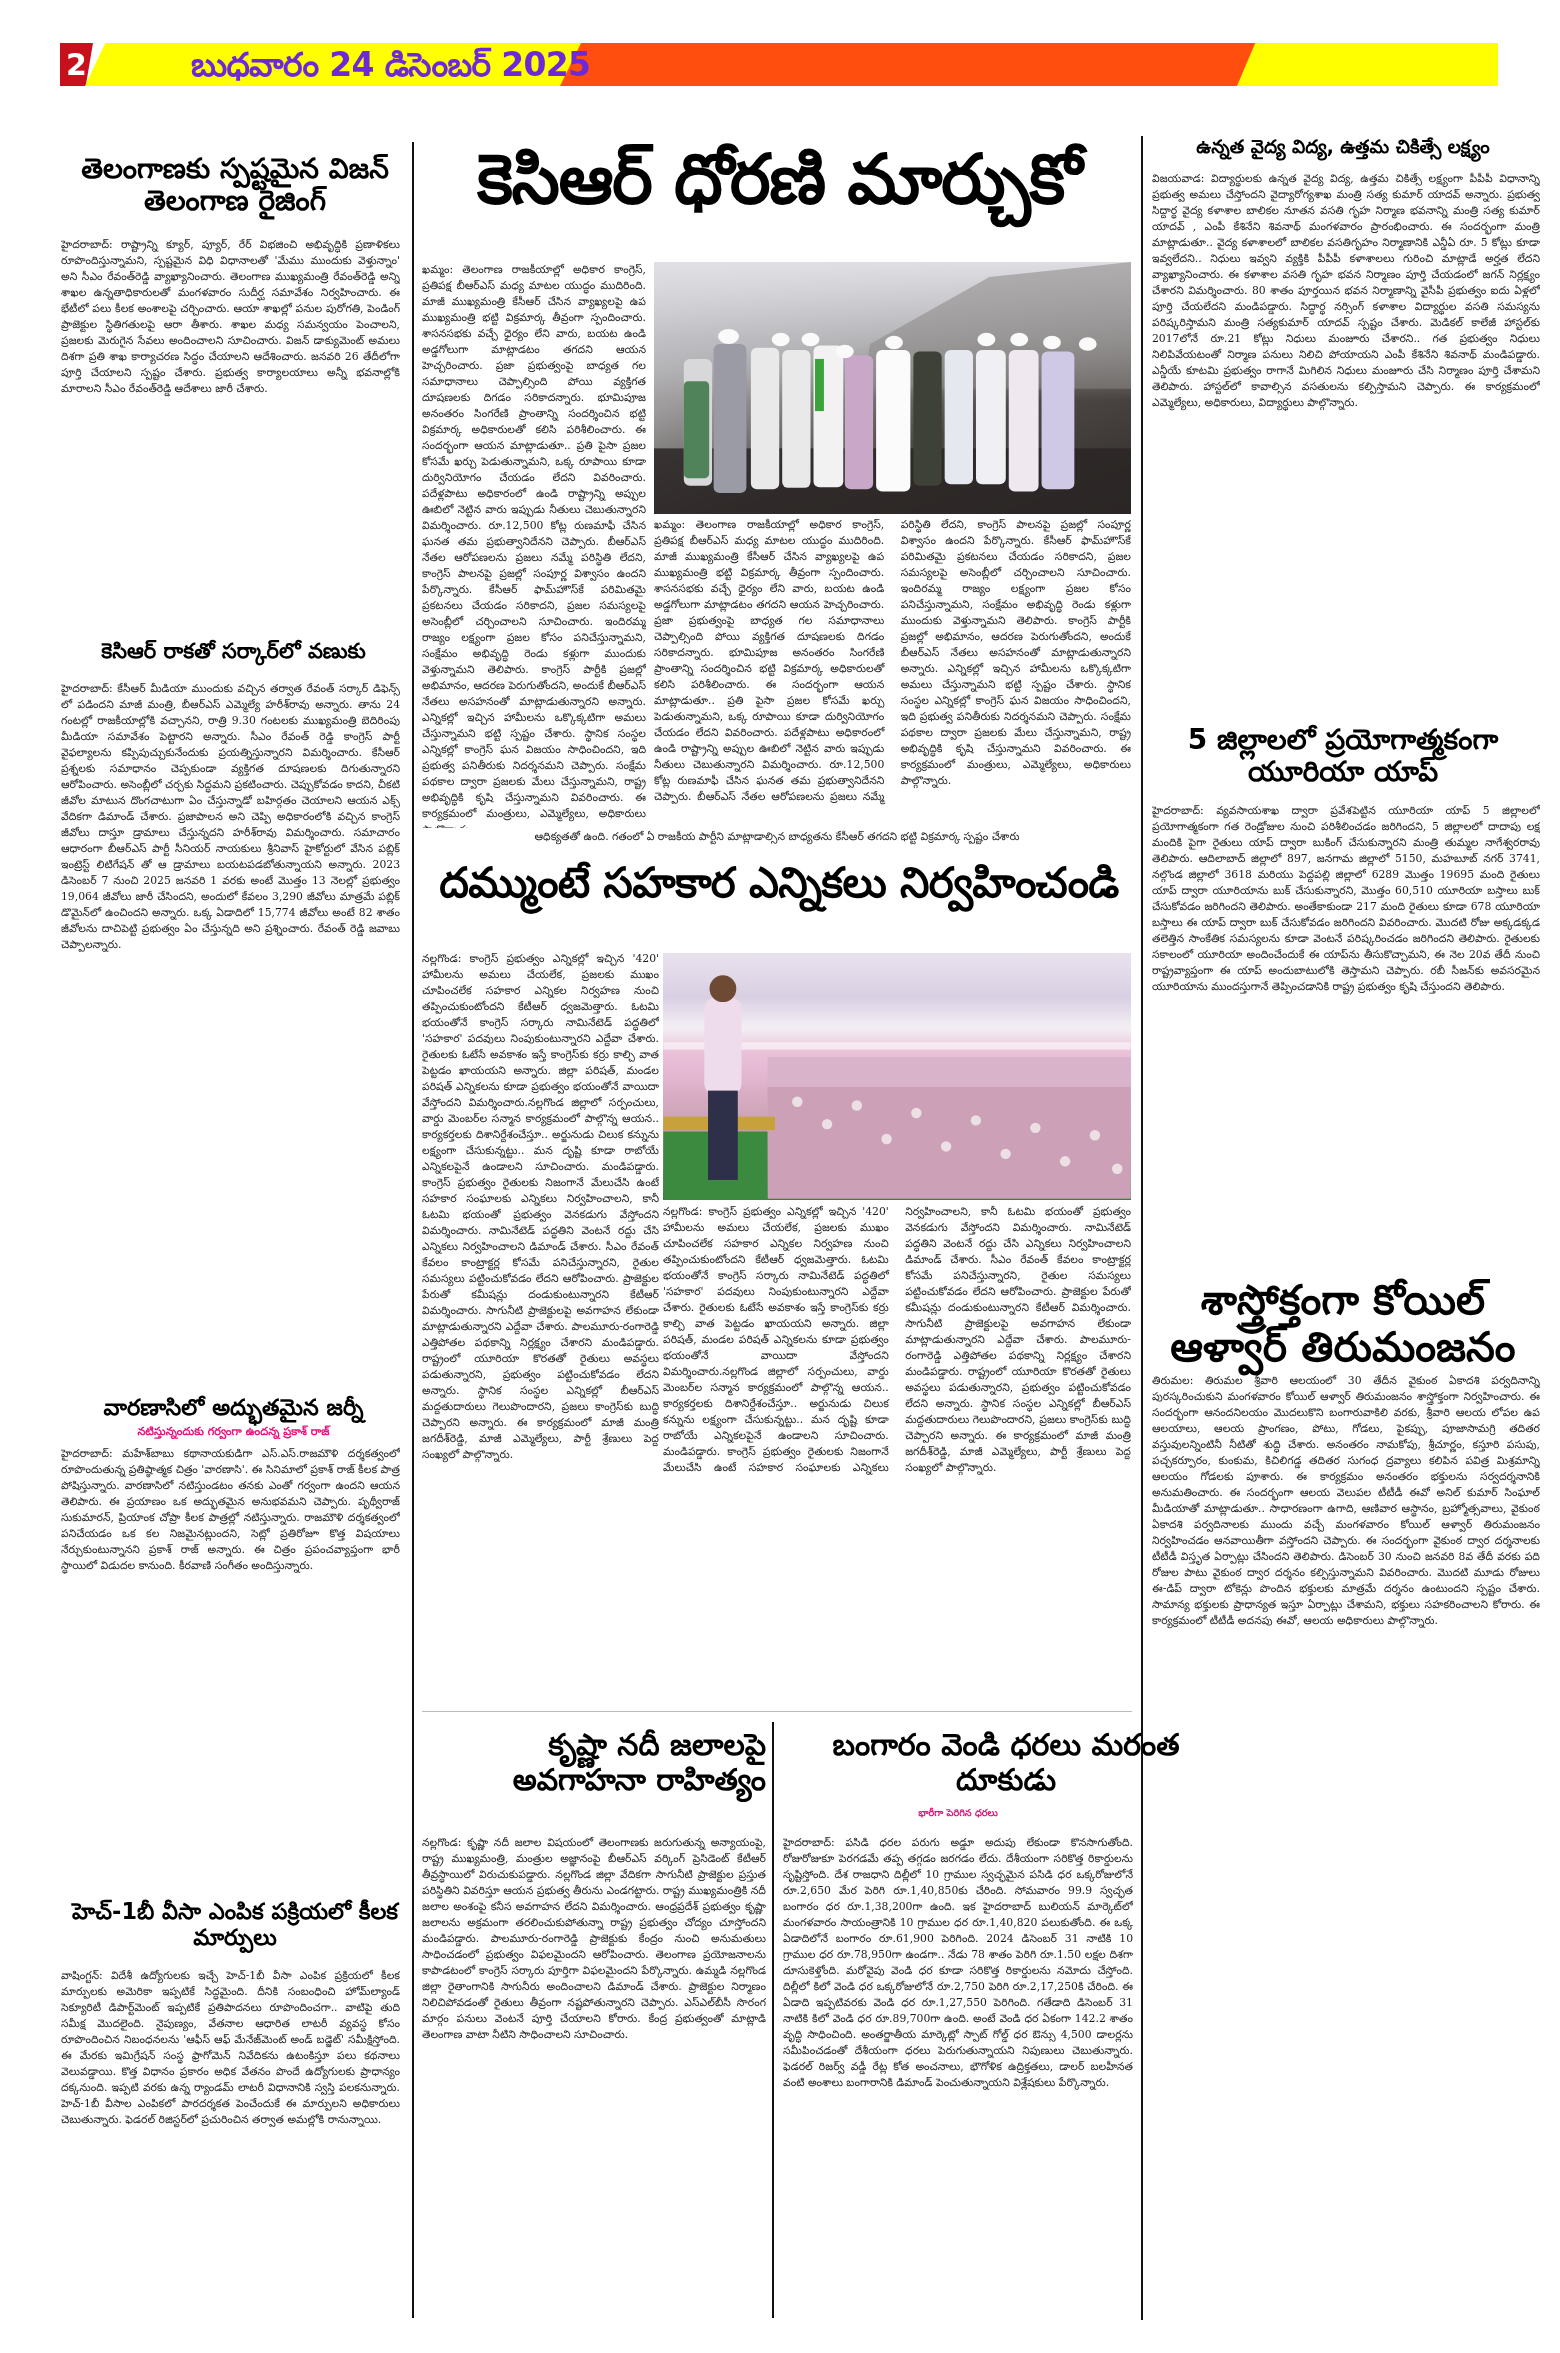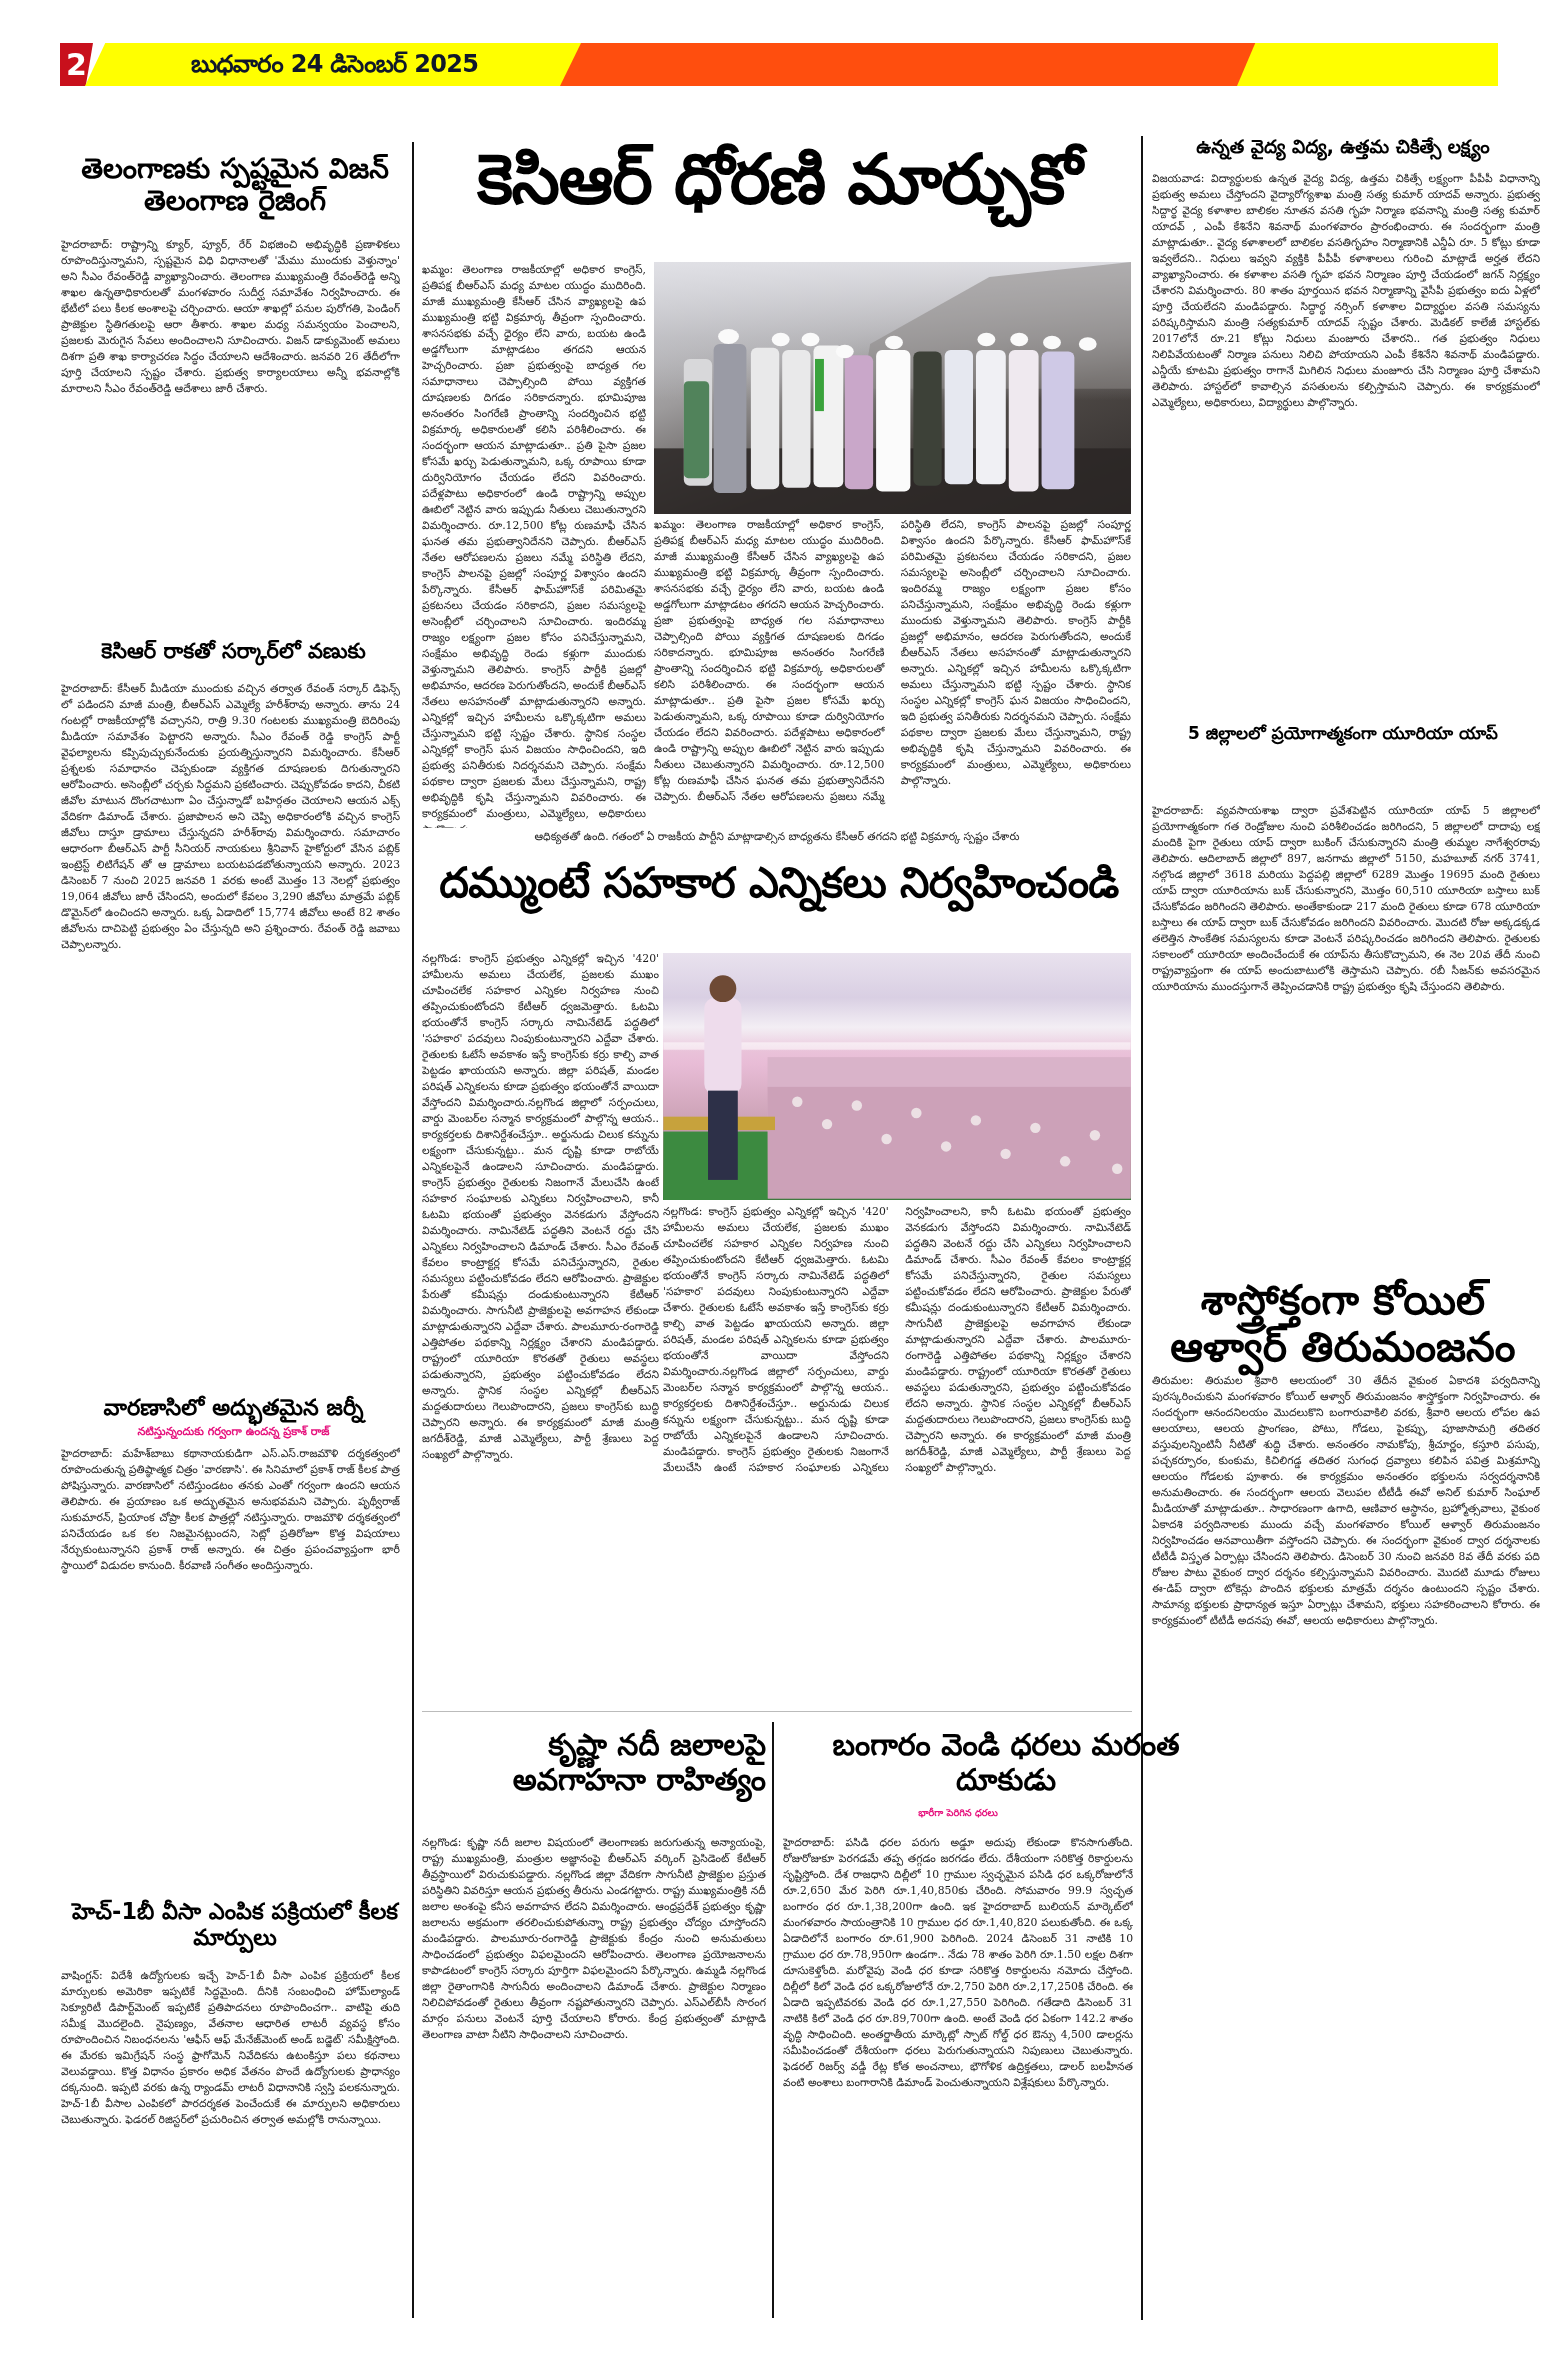--- a/index.html
+++ b/index.html
@@ -3,21 +3,21 @@
 <meta charset="utf-8">
 <style>
   html, body { margin:0; padding:0; background:#ffffff; }
   body { width:1561px; height:2354px; position:relative; overflow:hidden; font-family:"DejaVu Sans", sans-serif; color:#111; }
   
   .band { position:absolute; top:43px; height:43px; }
   .band-num { left:60px; width:33px; background:#c8101c; color:#fff; font-weight:bold; font-size:30px; line-height:43px; text-align:center; clip-path:polygon(0 0,100% 0,78% 100%,0 100%); }
   .band-yellow1 { left:85px; width:507px; background:#ffff00; clip-path:polygon(4% 0,100% 0,97% 100%,0 100%); }
   .band-orange { left:560px; width:701px; background:#ff4e0e; clip-path:polygon(3% 0,100% 0,97% 100%,0 100%); }
   .band-yellow2 { left:1237px; width:261px; background:#ffff00; clip-path:polygon(7% 0,100% 0,100% 100%,0 100%); }
-  .band-date { position:absolute; left:191px; top:43px; height:43px; line-height:43px; font-weight:bold; font-size:24px; color:#0f172a; letter-spacing:-0.7px; }
+  .band-date { position:absolute; left:191px; top:43px; height:43px; line-height:43px; font-weight:bold; font-size:33px; color:#6d28d9; letter-spacing:-0.7px; }
   
   .vrule { position:absolute; width:2.2px; background:#111; }
   .hrule { position:absolute; height:1.5px; background:#111; }
   
   .hl { position:absolute; font-weight:bold; text-align:center; color:#000; line-height:1.15; }
   .sub { position:absolute; text-align:center; color:#e6127d; font-weight:bold; }
   
   .txt { position:absolute; font-family:"DejaVu Serif", serif; font-size:10.8px; line-height:16px; text-align:justify; color:#1a1a1a; overflow:hidden; }
   .photo { position:absolute; overflow:hidden; }
   .photo1 { background:
@@ -145,19 +145,19 @@
 
   <div class="hl" style="left:783px; top:1728px; width:350px; font-size:30px;margin-left:48px;">బంగారం వెండి ధరలు మరంత దూకుడు</div>
   <div class="sub" style="left:783px; top:1807px; width:350px; font-size:9.7px;">భారీగా పెరిగిన ధరలు</div>
   <div class="txt" style="left:783px; top:1835px; width:350px; height:484px;">హైదరాబాద్: పసిడి ధరల పరుగు అడ్డూ అదుపు లేకుండా కొనసాగుతోంది. రోజురోజుకూ పెరగడమే తప్ప తగ్గడం జరగడం లేదు. దేశీయంగా సరికొత్త రికార్డులను సృష్టిస్తోంది. దేశ రాజధాని దిల్లీలో 10 గ్రాముల స్వచ్ఛమైన పసిడి ధర ఒక్కరోజులోనే రూ.2,650 మేర పెరిగి రూ.1,40,850కు చేరింది. సోమవారం 99.9 స్వచ్ఛత బంగారం ధర రూ.1,38,200గా ఉంది. ఇక హైదరాబాద్ బులియన్ మార్కెట్‌లో మంగళవారం సాయంత్రానికి 10 గ్రాముల ధర రూ.1,40,820 పలుకుతోంది. ఈ ఒక్క ఏడాదిలోనే బంగారం రూ.61,900 పెరిగింది. 2024 డిసెంబర్ 31 నాటికి 10 గ్రాముల ధర రూ.78,950గా ఉండగా.. నేడు 78 శాతం పెరిగి రూ.1.50 లక్షల దిశగా దూసుకెళ్తోంది. మరోవైపు వెండి ధర కూడా సరికొత్త రికార్డులను నమోదు చేస్తోంది. దిల్లీలో కిలో వెండి ధర ఒక్కరోజులోనే రూ.2,750 పెరిగి రూ.2,17,250కి చేరింది. ఈ ఏడాది ఇప్పటివరకు వెండి ధర రూ.1,27,550 పెరిగింది. గతేడాది డిసెంబర్ 31 నాటికి కిలో వెండి ధర రూ.89,700గా ఉంది. అంటే వెండి ధర ఏకంగా 142.2 శాతం వృద్ధి సాధించింది. అంతర్జాతీయ మార్కెట్లో స్పాట్ గోల్డ్ ధర ఔన్సు 4,500 డాలర్లను సమీపించడంతో దేశీయంగా ధరలు పెరుగుతున్నాయని నిపుణులు చెబుతున్నారు. ఫెడరల్ రిజర్వ్ వడ్డీ రేట్ల కోత అంచనాలు, భౌగోళిక ఉద్రిక్తతలు, డాలర్ బలహీనత వంటి అంశాలు బంగారానికి డిమాండ్ పెంచుతున్నాయని విశ్లేషకులు పేర్కొన్నారు.</div>
 </section>
 
 <section>
   <div class="hl" style="left:1149px; top:136px; width:388px; font-size:18.6px;">ఉన్నత వైద్య విద్య, ఉత్తమ చికిత్సే లక్ష్యం</div>
   <div class="txt" style="left:1152px; top:171px; width:388px; height:544px;">విజయవాడ: విద్యార్థులకు ఉన్నత వైద్య విద్య, ఉత్తమ చికిత్సే లక్ష్యంగా పీపీపీ విధానాన్ని ప్రభుత్వ అమలు చేస్తోందని వైద్యారోగ్యశాఖ మంత్రి సత్య కుమార్ యాదవ్ అన్నారు. ప్రభుత్వ సిద్దార్థ వైద్య కళాశాల బాలికల నూతన వసతి గృహ నిర్మాణ భవనాన్ని మంత్రి సత్య కుమార్ యాదవ్ , ఎంపీ కేశినేని శివనాథ్ మంగళవారం ప్రారంభించారు. ఈ సందర్భంగా మంత్రి మాట్లాడుతూ.. వైద్య కళాశాలలో బాలికల వసతిగృహం నిర్మాణానికి ఎన్డీఏ రూ. 5 కోట్లు కూడా ఇవ్వలేదని.. నిధులు ఇవ్వని వ్యక్తికి పీపీపీ కళాశాలలు గురించి మాట్లాడే అర్హత లేదని వ్యాఖ్యానించారు. ఈ కళాశాల వసతి గృహ భవన నిర్మాణం పూర్తి చేయడంలో జగన్ నిర్లక్ష్యం చేశారని విమర్శించారు. 80 శాతం పూర్తయిన భవన నిర్మాణాన్ని వైసీపీ ప్రభుత్వం ఐదు ఏళ్లలో పూర్తి చేయలేదని మండిపడ్డారు. సిద్ధార్థ నర్సింగ్ కళాశాల విద్యార్థుల వసతి సమస్యను పరిష్కరిస్తామని మంత్రి సత్యకుమార్ యాదవ్ స్పష్టం చేశారు. మెడికల్ కాలేజీ హాస్టల్‌కు 2017లోనే రూ.21 కోట్లు నిధులు మంజూరు చేశారని.. గత ప్రభుత్వం నిధులు నిలిపివేయటంతో నిర్మాణ పనులు నిలిచి పోయాయని ఎంపీ కేశినేని శివనాథ్ మండిపడ్డారు. ఎన్డీయే కూటమి ప్రభుత్వం రాగానే మిగిలిన నిధులు మంజూరు చేసి నిర్మాణం పూర్తి చేశామని తెలిపారు. హాస్టల్‌లో కావాల్సిన వసతులను కల్పిస్తామని చెప్పారు. ఈ కార్యక్రమంలో ఎమ్మెల్యేలు, అధికారులు, విద్యార్థులు పాల్గొన్నారు.</div>
 
-  <div class="hl" style="left:1149px; top:724px; width:388px; font-size:17px;">5 జిల్లాలలో ప్రయోగాత్మకంగా యూరియా యాప్</div>
+  <div class="hl" style="left:1149px; top:724px; width:388px; font-size:28px;">5 జిల్లాలలో ప్రయోగాత్మకంగా యూరియా యాప్</div>
   <div class="txt" style="left:1152px; top:803px; width:388px; height:447px;">హైదరాబాద్: వ్యవసాయశాఖ ద్వారా ప్రవేశపెట్టిన యూరియా యాప్ 5 జిల్లాలలో ప్రయోగాత్మకంగా గత రెండ్రోజుల నుంచి పరిశీలించడం జరిగిందని, 5 జిల్లాలలో దాదాపు లక్ష మందికి పైగా రైతులు యాప్ ద్వారా బుకింగ్ చేసుకున్నారని మంత్రి తుమ్మల నాగేశ్వరరావు తెలిపారు. ఆదిలాబాద్ జిల్లాలో 897, జనగామ జిల్లాలో 5150, మహబూబ్ నగర్ 3741, నల్గొండ జిల్లాలో 3618 మరియు పెద్దపల్లి జిల్లాలో 6289 మొత్తం 19695 మంది రైతులు యాప్ ద్వారా యూరియాను బుక్ చేసుకున్నారని, మొత్తం 60,510 యూరియా బస్తాలు బుక్ చేసుకోవడం జరిగిందని తెలిపారు. అంతేకాకుండా 217 మంది రైతులు కూడా 678 యూరియా బస్తాలు ఈ యాప్ ద్వారా బుక్ చేసుకోవడం జరిగిందని వివరించారు. మొదటి రోజు అక్కడక్కడ తలెత్తిన సాంకేతిక సమస్యలను కూడా వెంటనే పరిష్కరించడం జరిగిందని తెలిపారు. రైతులకు సకాలంలో యూరియా అందించేందుకే ఈ యాప్‌ను తీసుకొచ్చామని, ఈ నెల 20వ తేదీ నుంచి రాష్ట్రవ్యాప్తంగా ఈ యాప్ అందుబాటులోకి తెస్తామని చెప్పారు. రబీ సీజన్‌కు అవసరమైన యూరియాను ముందస్తుగానే తెప్పించడానికి రాష్ట్ర ప్రభుత్వం కృషి చేస్తుందని తెలిపారు.</div>
 
   <div class="hl" style="left:1149px; top:1277px; width:388px; font-size:41px;">శాస్త్రోక్తంగా కోయిల్ ఆళ్వార్ తిరుమంజనం</div>
   <div class="txt" style="left:1152px; top:1373px; width:388px; height:947px;">తిరుమల: తిరుమల శ్రీవారి ఆలయంలో 30 తేదీన వైకుంఠ ఏకాదశి పర్వదినాన్ని పురస్కరించుకుని మంగళవారం కోయిల్ ఆళ్వార్ తిరుమంజనం శాస్త్రోక్తంగా నిర్వహించారు. ఈ సందర్భంగా ఆనందనిలయం మొదలుకొని బంగారువాకిలి వరకు, శ్రీవారి ఆలయ లోపల ఉప ఆలయాలు, ఆలయ ప్రాంగణం, పోటు, గోడలు, పైకప్పు, పూజాసామగ్రి తదితర వస్తువులన్నింటినీ నీటితో శుద్ధి చేశారు. అనంతరం నామకోపు, శ్రీచూర్ణం, కస్తూరి పసుపు, పచ్చకర్పూరం, కుంకుమ, కిచిలిగడ్డ తదితర సుగంధ ద్రవ్యాలు కలిపిన పవిత్ర మిశ్రమాన్ని ఆలయం గోడలకు పూశారు. ఈ కార్యక్రమం అనంతరం భక్తులను సర్వదర్శనానికి అనుమతించారు. ఈ సందర్భంగా ఆలయ వెలుపల టీటీడీ ఈవో అనిల్ కుమార్ సింఘాల్ మీడియాతో మాట్లాడుతూ.. సాధారణంగా ఉగాది, ఆణివార ఆస్థానం, బ్రహ్మోత్సవాలు, వైకుంఠ ఏకాదశి పర్వదినాలకు ముందు వచ్చే మంగళవారం కోయిల్ ఆళ్వార్ తిరుమంజనం నిర్వహించడం ఆనవాయితీగా వస్తోందని చెప్పారు. ఈ సందర్భంగా వైకుంఠ ద్వార దర్శనాలకు టీటీడీ విస్తృత ఏర్పాట్లు చేసిందని తెలిపారు. డిసెంబర్ 30 నుంచి జనవరి 8వ తేదీ వరకు పది రోజుల పాటు వైకుంఠ ద్వార దర్శనం కల్పిస్తున్నామని వివరించారు. మొదటి మూడు రోజులు ఈ-డిప్ ద్వారా టోకెన్లు పొందిన భక్తులకు మాత్రమే దర్శనం ఉంటుందని స్పష్టం చేశారు. సామాన్య భక్తులకు ప్రాధాన్యత ఇస్తూ ఏర్పాట్లు చేశామని, భక్తులు సహకరించాలని కోరారు. ఈ కార్యక్రమంలో టీటీడీ అదనపు ఈవో, ఆలయ అధికారులు పాల్గొన్నారు.</div>
 </section>
 
 
 </body></html>

